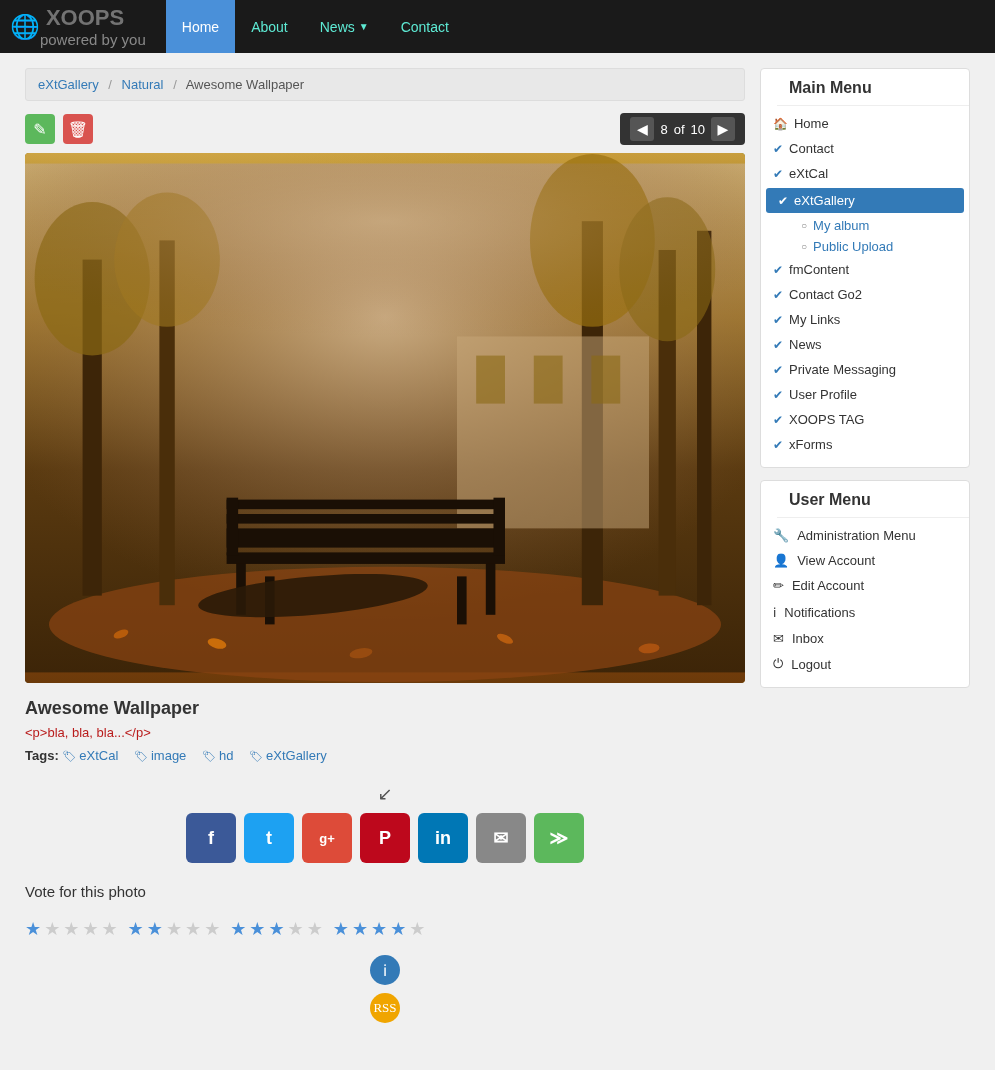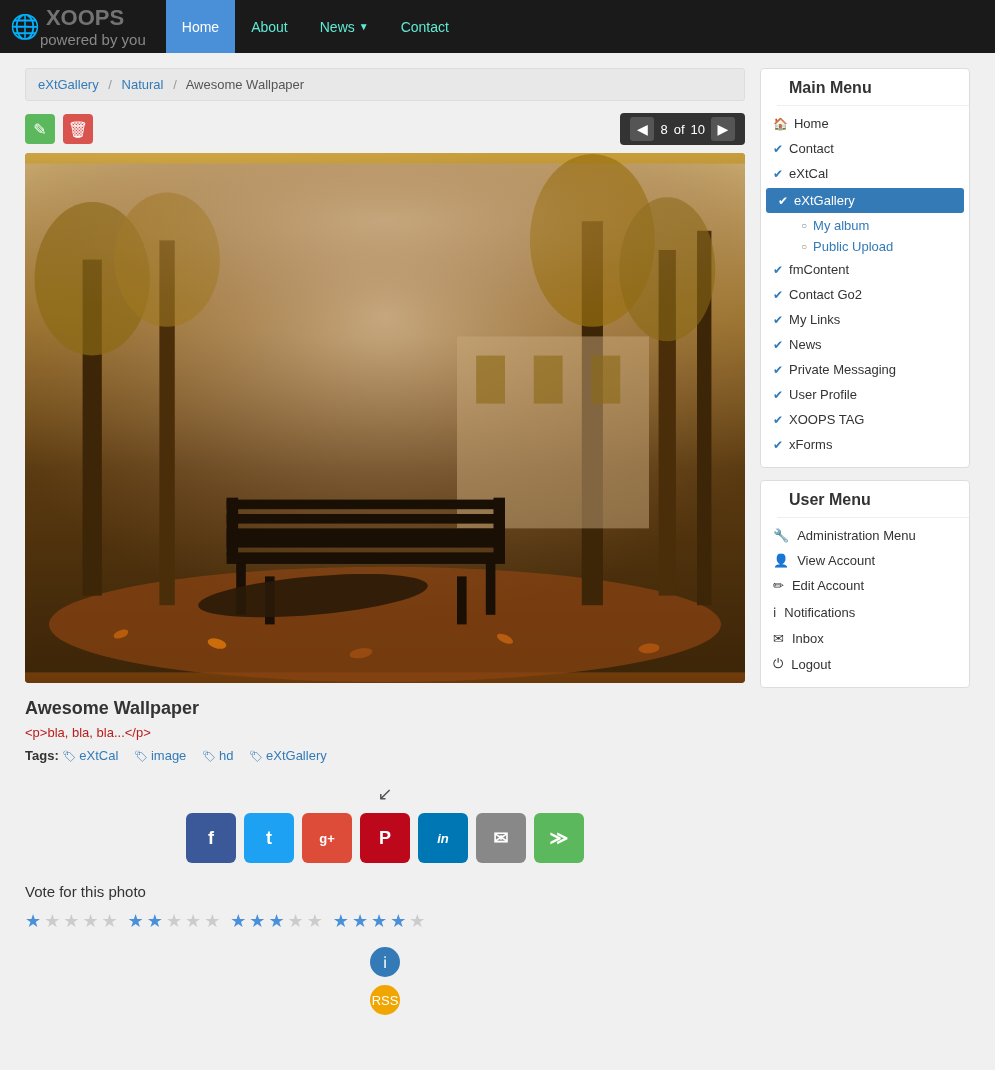--- a/index.html
+++ b/index.html
@@ -57,21 +57,21 @@
     .share-fb { background: #3b5998; }
     .share-tw { background: #1da1f2; }
     .share-gp { background: #dd4b39; }
     .share-pi { background: #bd081c; }
     .share-li { background: #0077b5; }
     .share-em { background: #888; }
     .share-mo { background: #5cb85c; }
 
     
     .rating-section { margin: 15px 0; }
-    .rating-title { font-size: 15px; margin-bottom: 10px; }
+    .rating-title { font-size: 15px; margin-bottom: 18px; }
     .stars-row { display: flex; gap: 3px; margin-bottom: 8px; flex-wrap: wrap; }
     .star { font-size: 18px; cursor: pointer; }
     .star.filled { color: #4a90d9; }
     .star.empty { color: #ccc; }
 
     
     .info-icons { display: flex; justify-content: center; gap: 10px; margin-top: 10px; }
     .info-icon { width: 30px; height: 30px; border-radius: 50%; display: flex; align-items: center; justify-content: center; font-size: 16px; cursor: pointer; }
     .info-icon.blue { background: #337ab7; color: white; }
     .info-icon.orange { background: #f0a500; color: white; }
@@ -213,21 +213,21 @@
       <a href="#" class="tag">eXtGallery</a>
     </div>
 
     <div class="sharing-section">
       <span class="sharing-arrow">↙</span>
       <div class="share-buttons">
         <button class="share-btn share-fb">f</button>
         <button class="share-btn share-tw">t</button>
         <button class="share-btn share-gp" style="font-size:13px;">g+</button>
         <button class="share-btn share-pi">P</button>
-        <button class="share-btn share-li" style="font-size:13px;font-style:italic;">in</button>
+        <button class="share-btn share-li" style="font-size:18px;">in</button>
         <button class="share-btn share-em">✉</button>
         <button class="share-btn share-mo">≫</button>
       </div>
     </div>
 
     <div class="rating-section">
       <div class="rating-title">Vote for this photo</div>
       <div class="stars-row">
         
         <span class="star filled">★</span>
@@ -256,21 +256,21 @@
         <span class="star filled">★</span>
         <span class="star filled">★</span>
         <span class="star empty">★</span>
       </div>
     </div>
 
     <div class="info-icons">
       <div class="info-icon blue">ℹ</div>
     </div>
     <div class="info-icons" style="margin-top:8px;">
-      <div class="info-icon orange" style="border-radius:15px; font-size:13px;">RSS</div>
+      <div class="info-icon orange" style="border-radius:15px; font-size:13px;font-family:Liberation Serif, serif;">RSS</div>
     </div>
 
   </div>
 
   <div class="sidebar">
 
     <div class="sidebar-section">
       <div class="sidebar-title">Main Menu</div>
 
       <a class="sidebar-item" href="#">

